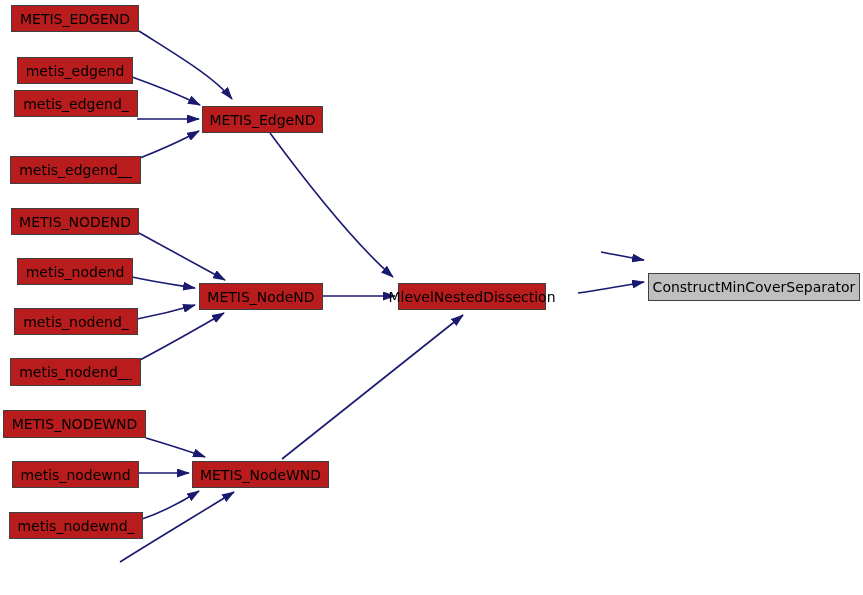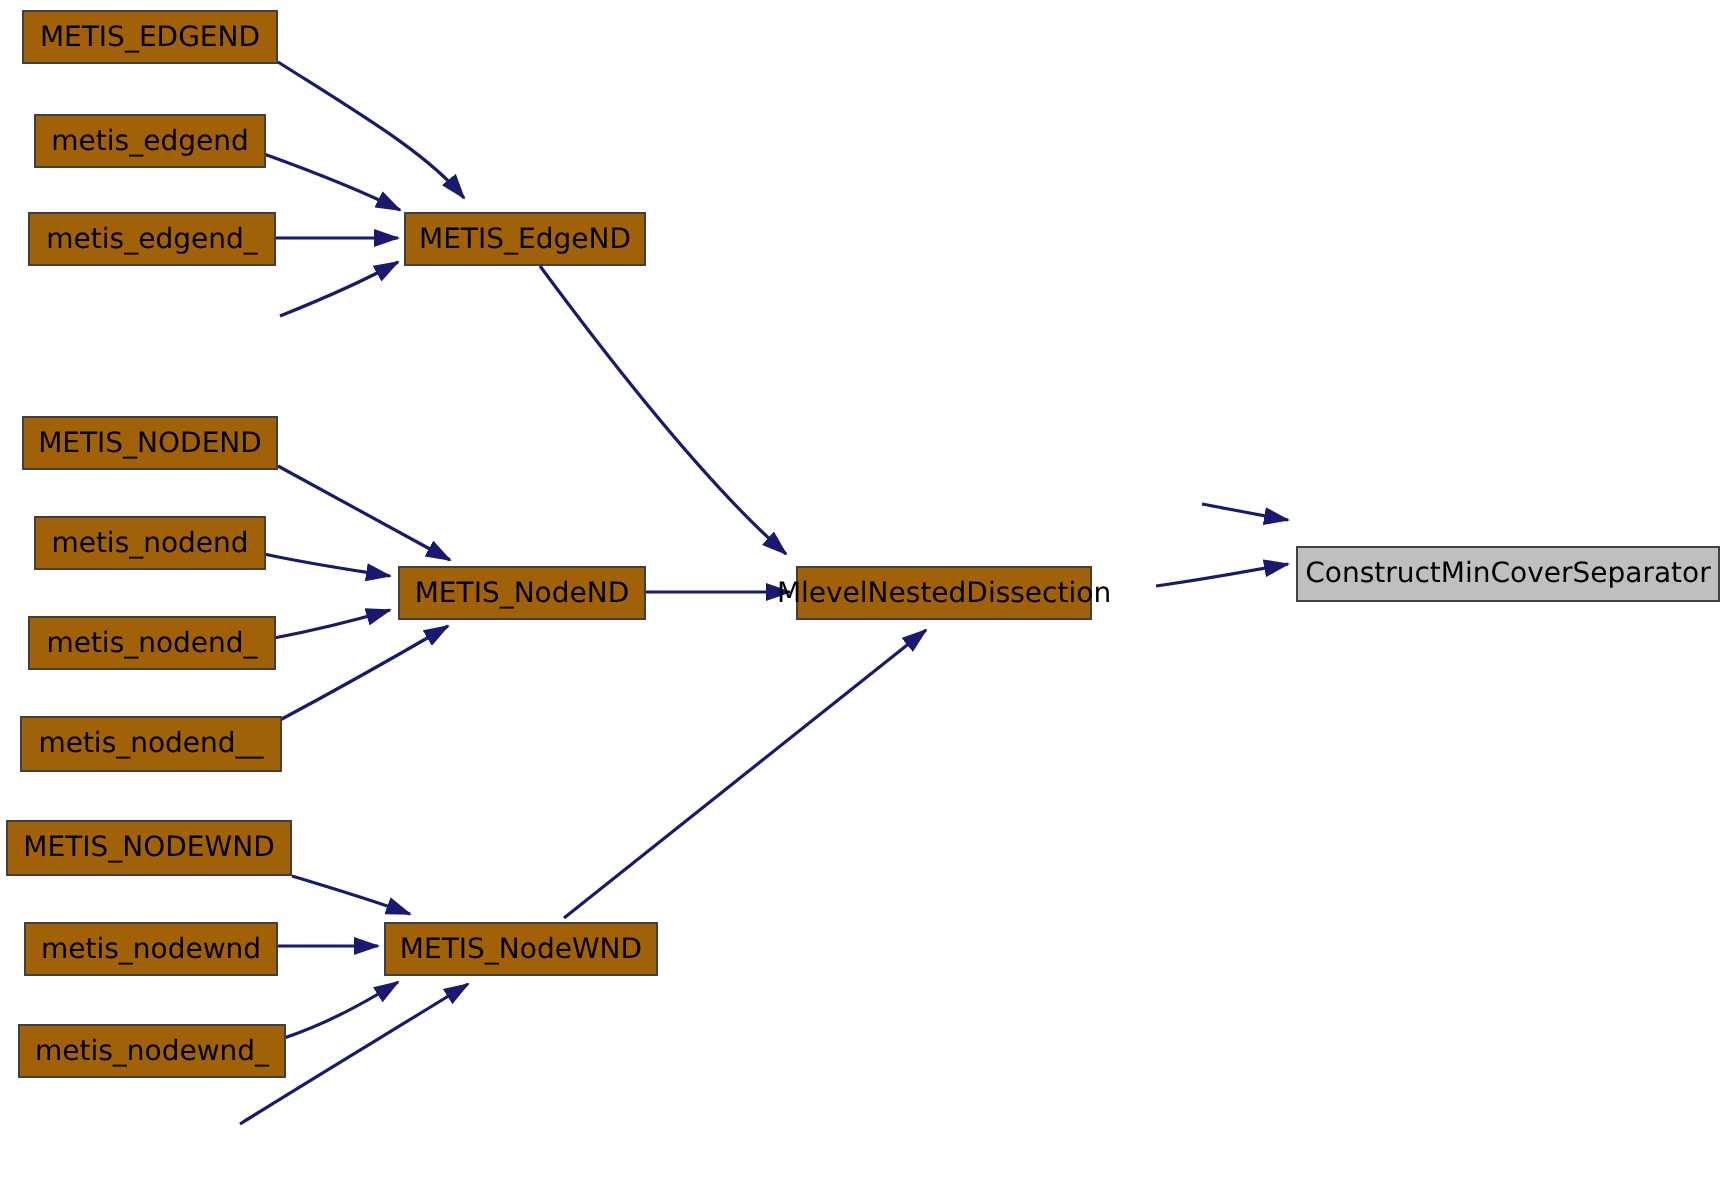--- a/index.html
+++ b/index.html
@@ -6,21 +6,21 @@
   #canvas{
     position:relative;
     width:863px;height:595px;
     background:#ffffff;
     font-family:"DejaVu Sans","Liberation Sans",sans-serif;
     overflow:hidden;
   }
   #edges{position:absolute;left:0;top:0;width:863px;height:595px;pointer-events:none;}
   .node{
     position:absolute;box-sizing:border-box;
-    border:1.5px solid #404040;background:#a16207;color:#000000;
+    border:1.5px solid #404040;background:#b91c1c;color:#000000;
     display:flex;align-items:center;justify-content:center;
     font-size:14px;line-height:1;white-space:nowrap;
     cursor:pointer;
   }
   .node.highlight{background:#bfbfbf;cursor:default;margin-top:15px;}
 </style>
 </head>
 <body>
 
 <div id="canvas">
@@ -47,21 +47,22 @@
       <path d="M140,360 C170,344 200,327 224,313" marker-end="url(#arrow)"></path>
       <path d="M146,438 C166,444 186,450 205,457" marker-end="url(#arrow)"></path>
       <path d="M138,473 L189,473" marker-end="url(#arrow)"></path>
       <path d="M142,519 C160,513 180,503 199,491" marker-end="url(#arrow)"></path>
       <path d="M120,562 C155,540 200,513 234,492" marker-end="url(#arrow)"></path>
     </g>
   </svg>
 
   <div class="node" style="left:11px;top:5px;width:128px;height:27px">METIS_EDGEND</div>
   <div class="node" style="left:17px;top:57px;width:116px;height:27px">metis_edgend</div>
-  <div class="node" style="left:14px;top:106px;width:124px;height:27px">metis_edgend_</div>
+  <div class="node" style="left:14px;top:90px;width:124px;height:27px">metis_edgend_</div>
+  <div class="node" style="left:10px;top:156px;width:131px;height:28px">metis_edgend__</div>
 
   <div class="node" style="left:11px;top:208px;width:128px;height:27px">METIS_NODEND</div>
   <div class="node" style="left:17px;top:258px;width:116px;height:27px">metis_nodend</div>
   <div class="node" style="left:10px;top:358px;width:131px;height:28px">metis_nodend__</div>
   <div class="node" style="left:14px;top:308px;width:124px;height:27px">metis_nodend_</div>
 
   <div class="node" style="left:3px;top:410px;width:143px;height:28px">METIS_NODEWND</div>
   <div class="node" style="left:12px;top:461px;width:127px;height:27px">metis_nodewnd</div>
   <div class="node" style="left:9px;top:512px;width:134px;height:27px">metis_nodewnd_</div>
 

